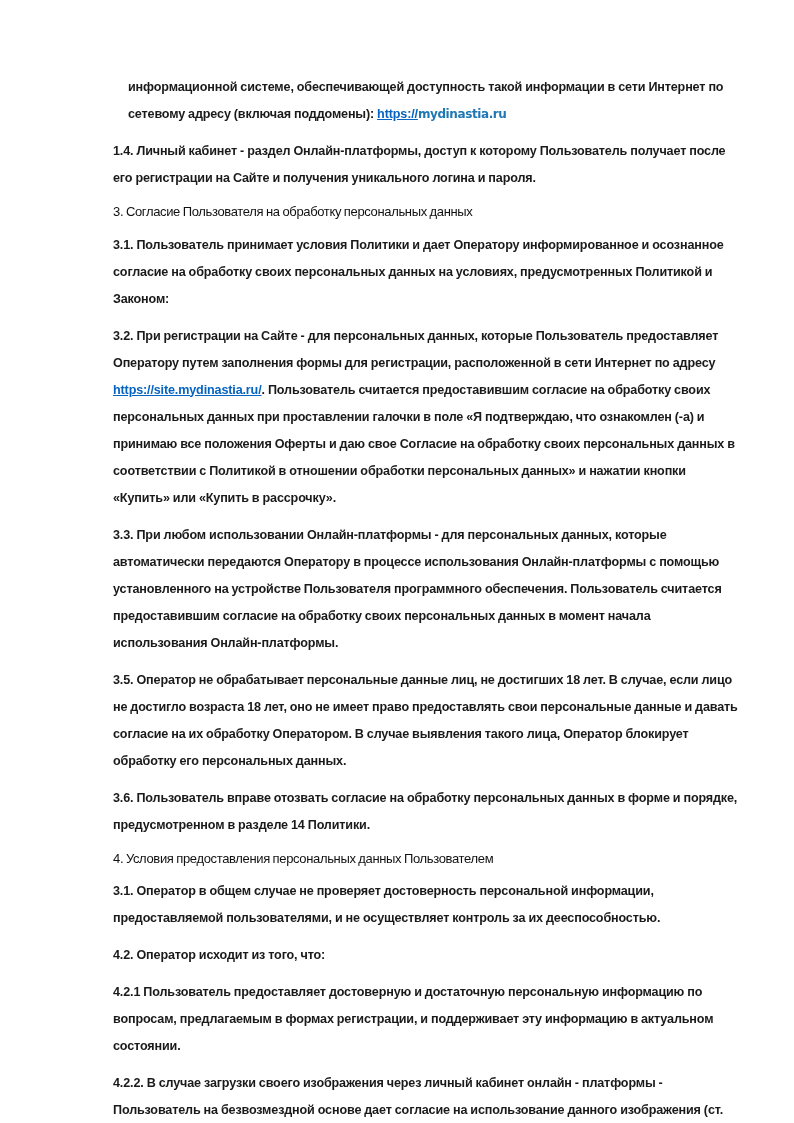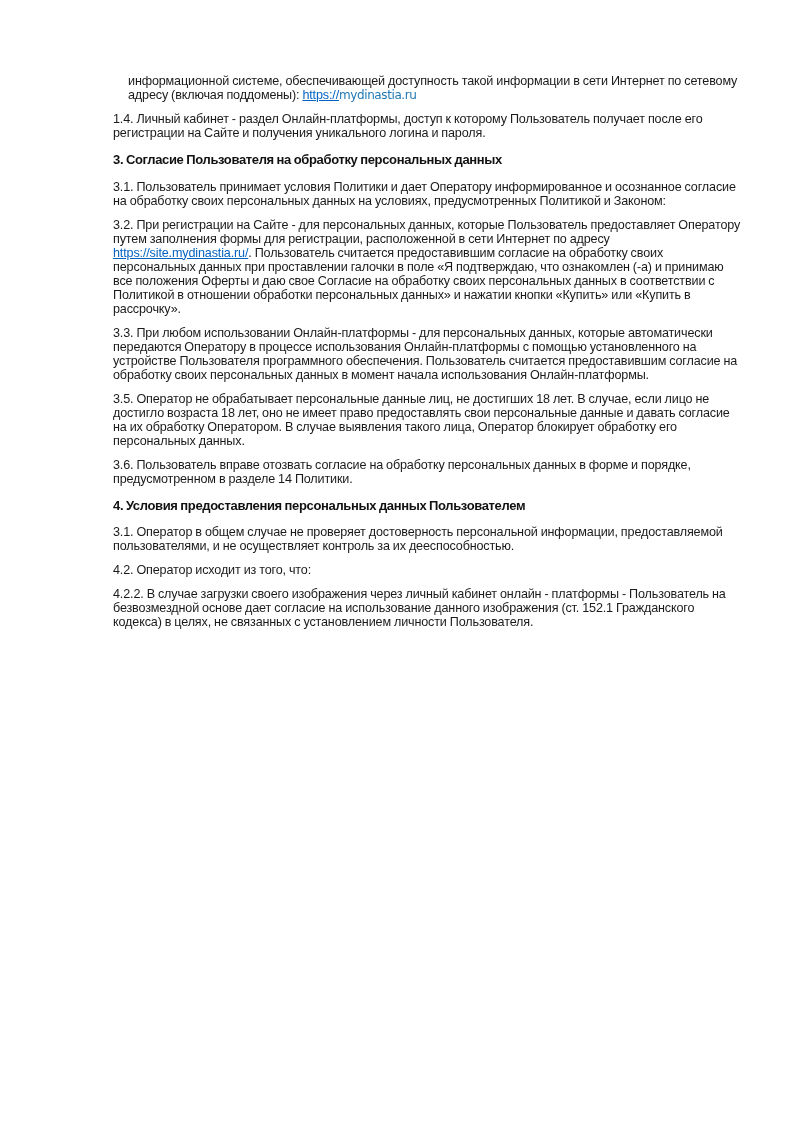--- a/index.html
+++ b/index.html
@@ -16,32 +16,33 @@
       color: #1a1a1a;
     }
     .page {
       position: absolute;
       left: 113px;
       top: 74px;
       width: 628px;
     }
     .p {
       font-size: 12.6px;
-      line-height: 14px;
+      line-height: 27px;
       margin: 0 0 10px 0;
       letter-spacing: -0.15px;
       word-spacing: -0.3px;
+      font-weight: bold;
     }
     .p.indent {
       padding-left: 15px;
     }
     .h {
       font-size: 13px;
       line-height: 19.5px;
-      font-weight: bold;
+      font-weight: normal;
       margin: 0 0 10px 0;
       letter-spacing: -0.35px;
       word-spacing: -0.5px;
       color: #111111;
     }
     a.link {
       color: #0563c1;
       text-decoration: underline;
     }
     .link-plain {
@@ -73,16 +74,17 @@
   <p class="p">3.5. Оператор не обрабатывает персональные данные лиц, не достигших 18 лет. В случае, если лицо не достигло возраста 18 лет, оно не имеет право предоставлять свои персональные данные и давать согласие на их обработку Оператором. В случае выявления такого лица, Оператор блокирует обработку его персональных данных.</p>
 
   <p class="p">3.6. Пользователь вправе отозвать согласие на обработку персональных данных в форме и порядке, предусмотренном в разделе 14 Политики.</p>
 
   <h3 class="h">4. Условия предоставления персональных данных Пользователем</h3>
 
   <p class="p">3.1. Оператор в общем случае не проверяет достоверность персональной информации, предоставляемой пользователями, и не осуществляет контроль за их дееспособностью.</p>
 
   <p class="p">4.2. Оператор исходит из того, что:</p>
 
+  <p class="p">4.2.1 Пользователь предоставляет достоверную и достаточную персональную информацию по вопросам, предлагаемым в формах регистрации, и поддерживает эту информацию в актуальном состоянии.</p>
 
   <p class="p">4.2.2. В случае загрузки своего изображения через личный кабинет онлайн - платформы - Пользователь на безвозмездной основе дает согласие на использование данного изображения (ст. 152.1 Гражданского кодекса) в целях, не связанных с установлением личности Пользователя.</p>
 
 </div>
 
 </body></html>

